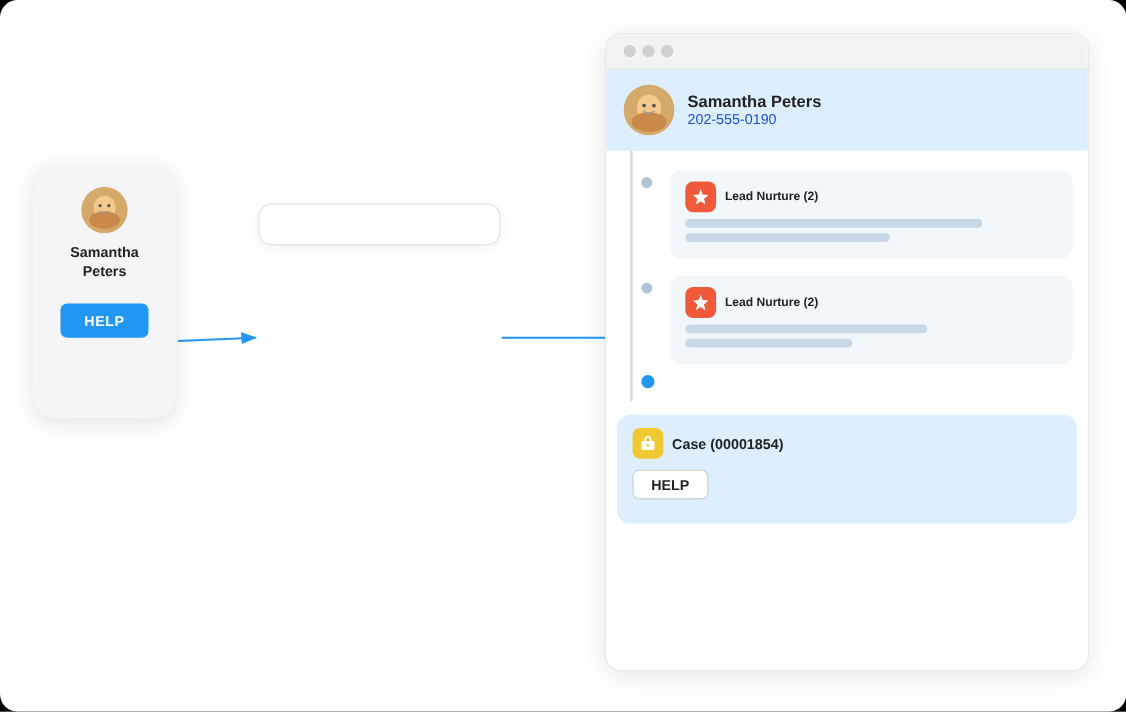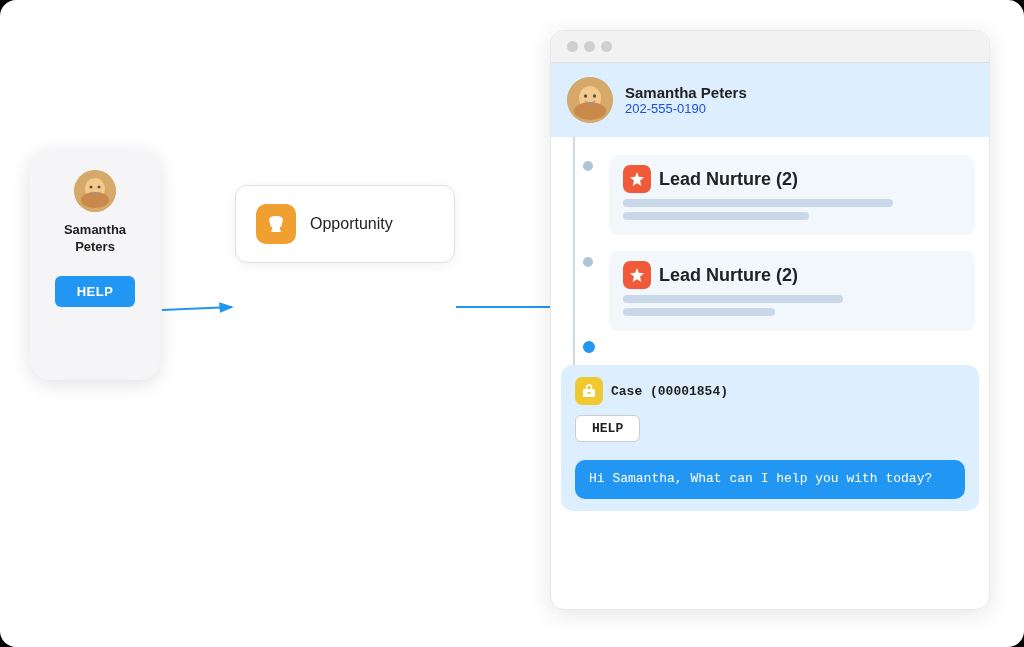--- a/index.html
+++ b/index.html
@@ -221,38 +221,37 @@
       border-radius: 7px;
       display: flex;
       align-items: center;
       justify-content: center;
       font-size: 14px;
       flex-shrink: 0;
     }
     .card-icon.lead-icon { background: #f05a3a; }
     .card-icon.case-icon { background: #f0c830; }
     .card-title {
-      font-size: 18px;
+      font-size: 11px;
       font-weight: 600;
       color: #222;
     }
     .card-line {
       height: 8px;
       border-radius: 4px;
       background: #c8d8e8;
       margin-bottom: 5px;
     }
 
     
     .case-section {
       background: #ddeeff;
-      margin: 0 10px 10px 10px;
+      margin: 12px 10px 10px 10px;
       border-radius: 12px;
       padding: 12px 14px;
-      font-family: Liberation Mono, monospace;
     }
     .case-header {
       display: flex;
       align-items: center;
       gap: 8px;
       margin-bottom: 10px;
     }
     .case-title {
       font-size: 13px;
       font-weight: 600;
@@ -322,30 +321,20 @@
         <path d="M17 22 Q21 25 25 22" stroke="#999" stroke-width="1.2" fill="none"></path>
       </svg>
     </div>
     <div class="phone-name">Samantha Peters</div>
     <button class="phone-help-btn">HELP</button>
   </div>
 
   <div class="menu-box">
 
 
-    <div class="menu-item">
-      <div class="menu-icon icon-opportunity">
-        <svg width="22" height="22" viewBox="0 0 22 22" fill="none">
-          <path d="M4 7 Q4 3 11 3 Q18 3 18 7 L16 14 H6 Z" fill="white"></path>
-          <rect x="7" y="14" width="8" height="3" rx="1" fill="white"></rect>
-          <rect x="6" y="17" width="10" height="2" rx="1" fill="white"></rect>
-        </svg>
-      </div>
-      <span class="menu-label">Opportunity</span>
-    </div>
 
   </div>
 
   <div class="browser">
     <div class="browser-bar">
       <div class="browser-dot"></div>
       <div class="browser-dot"></div>
       <div class="browser-dot"></div>
     </div>
 
@@ -413,19 +402,18 @@
           <div class="card-icon case-icon" style="width:28px;height:28px;border-radius:7px;background:#f0c830;display:flex;align-items:center;justify-content:center;">
             <svg width="16" height="16" viewBox="0 0 16 16" fill="none">
               <rect x="2" y="6" width="12" height="8" rx="1.5" fill="white"></rect>
               <path d="M5.5 6 V4.5 Q5.5 2 8 2 Q10.5 2 10.5 4.5 V6" stroke="white" stroke-width="1.5" fill="none"></path>
               <rect x="6.5" y="9" width="3" height="2" rx="0.5" fill="#f0c830"></rect>
             </svg>
           </div>
           <span class="case-title">Case (00001854)</span>
         </div>
         <span class="case-help-btn">HELP</span>
-        <div class="case-reply">Hi Samantha, What can I help you with today?</div>
       </div>
 
     </div>
   </div>
 
 </div>
 
 </body></html>

